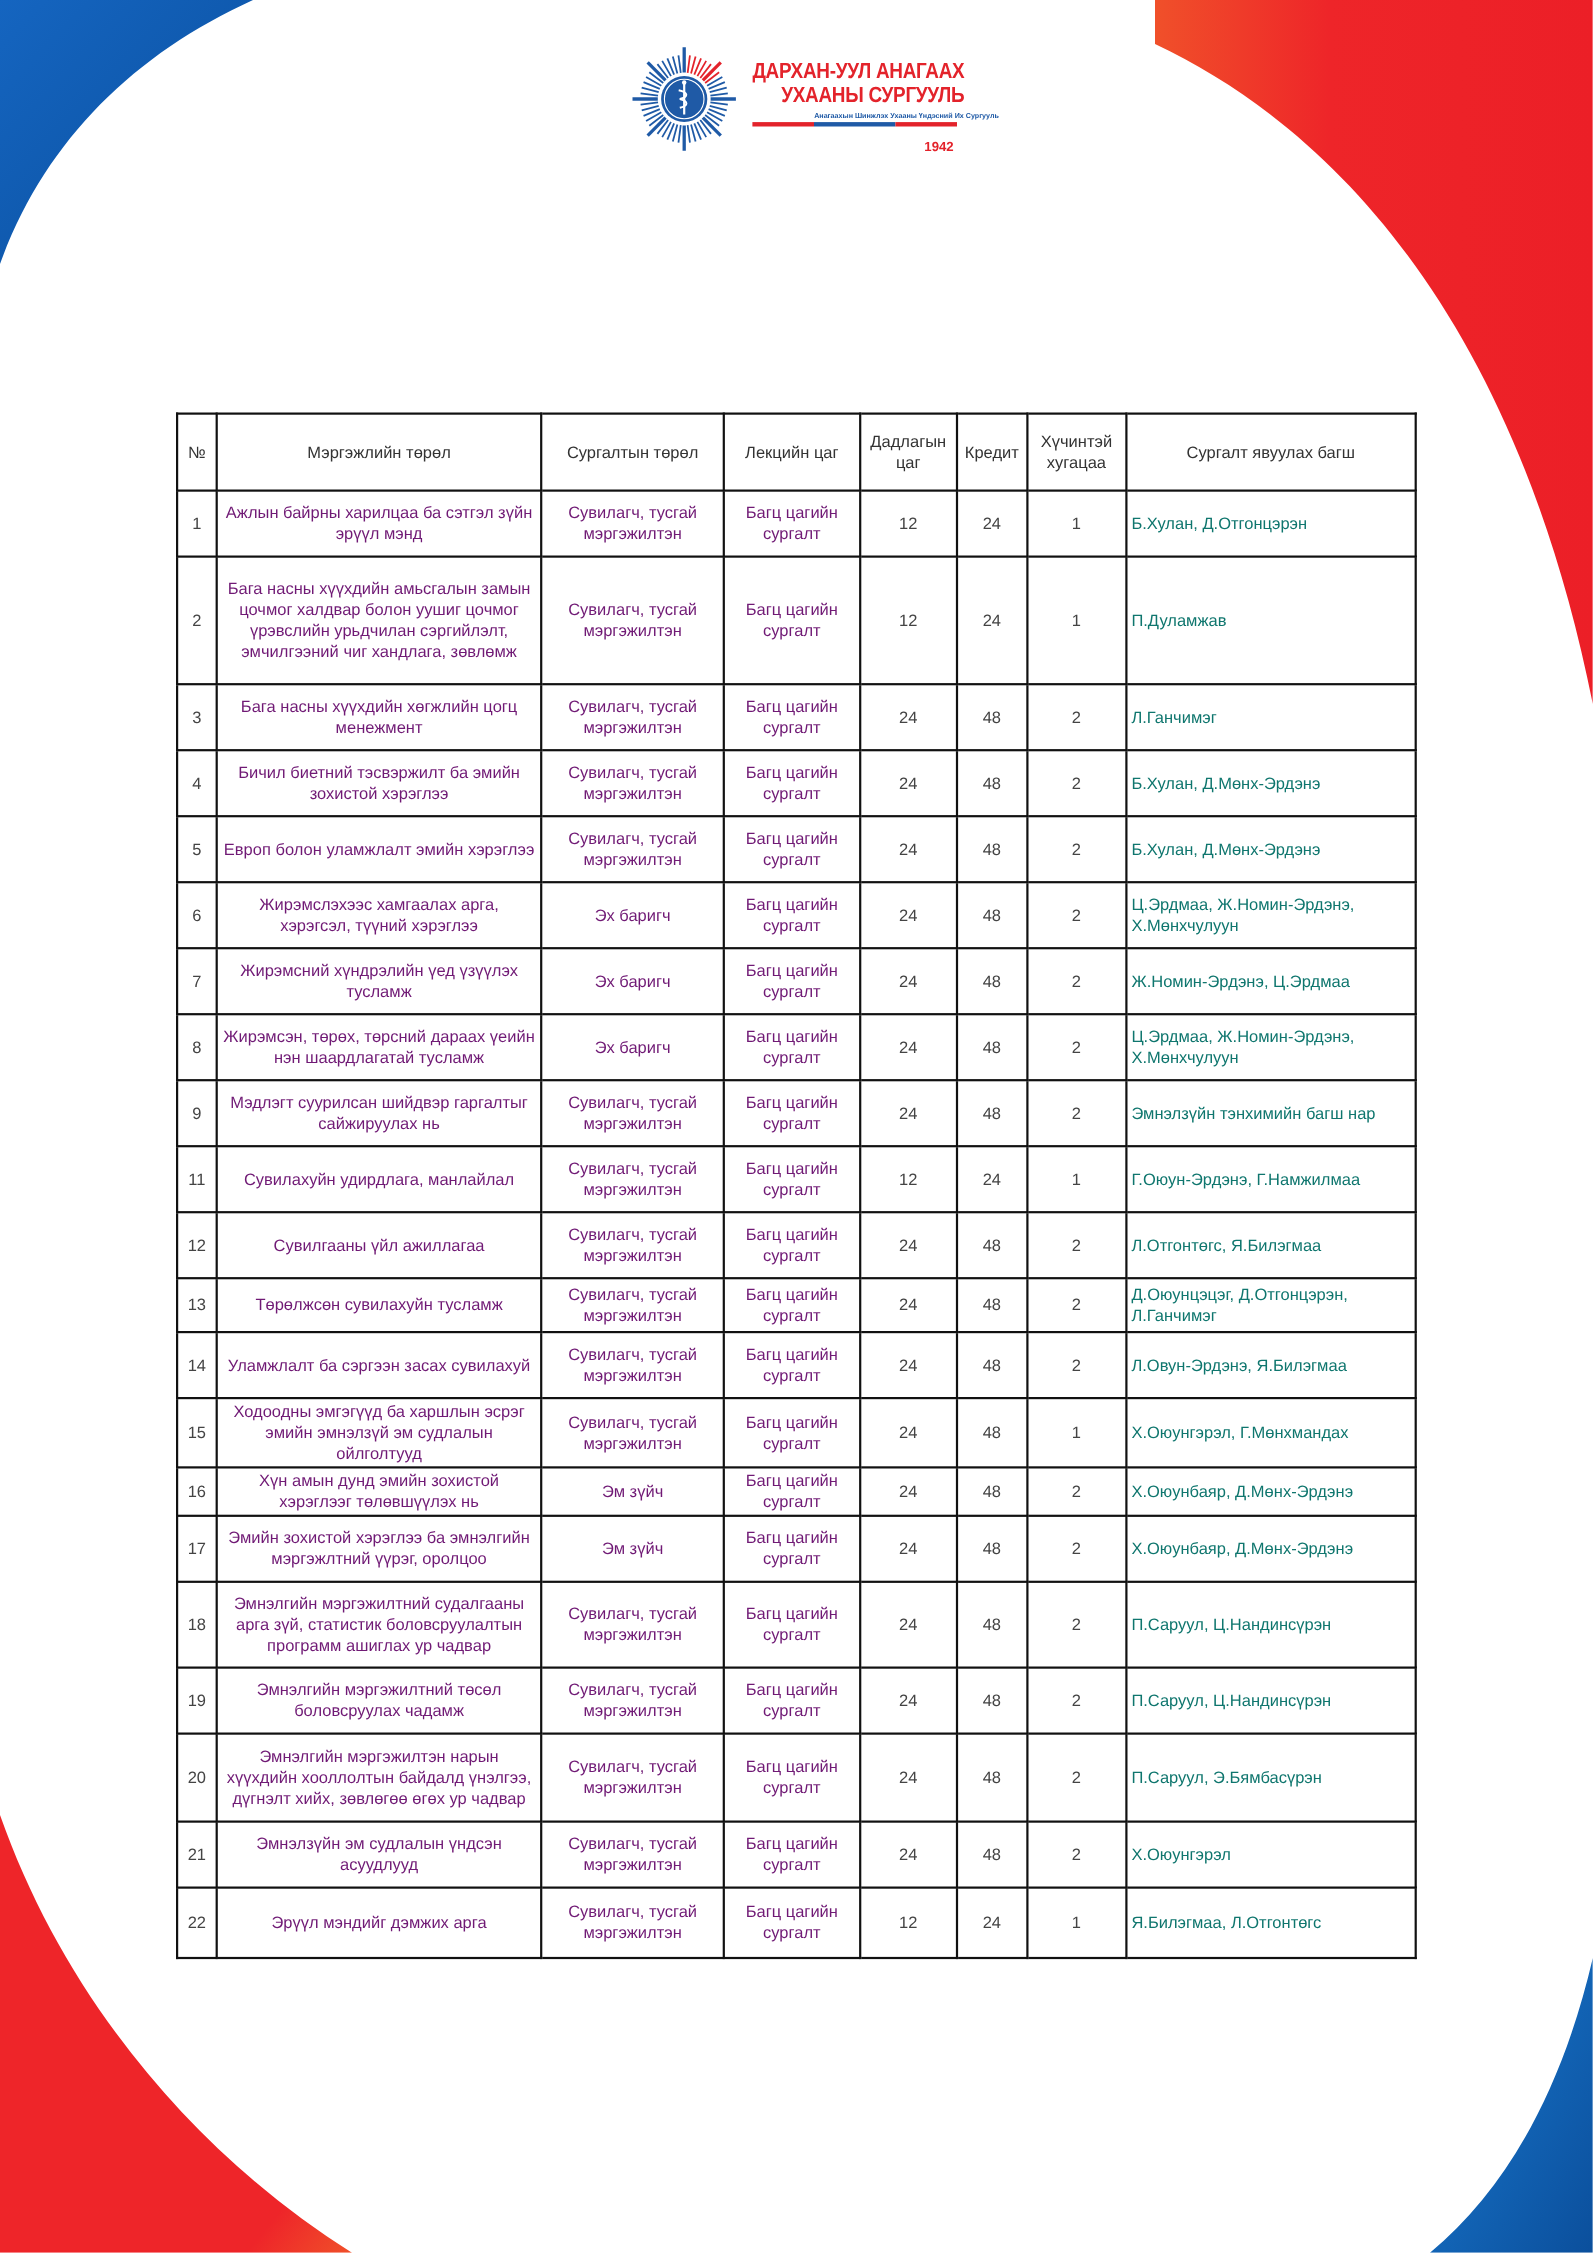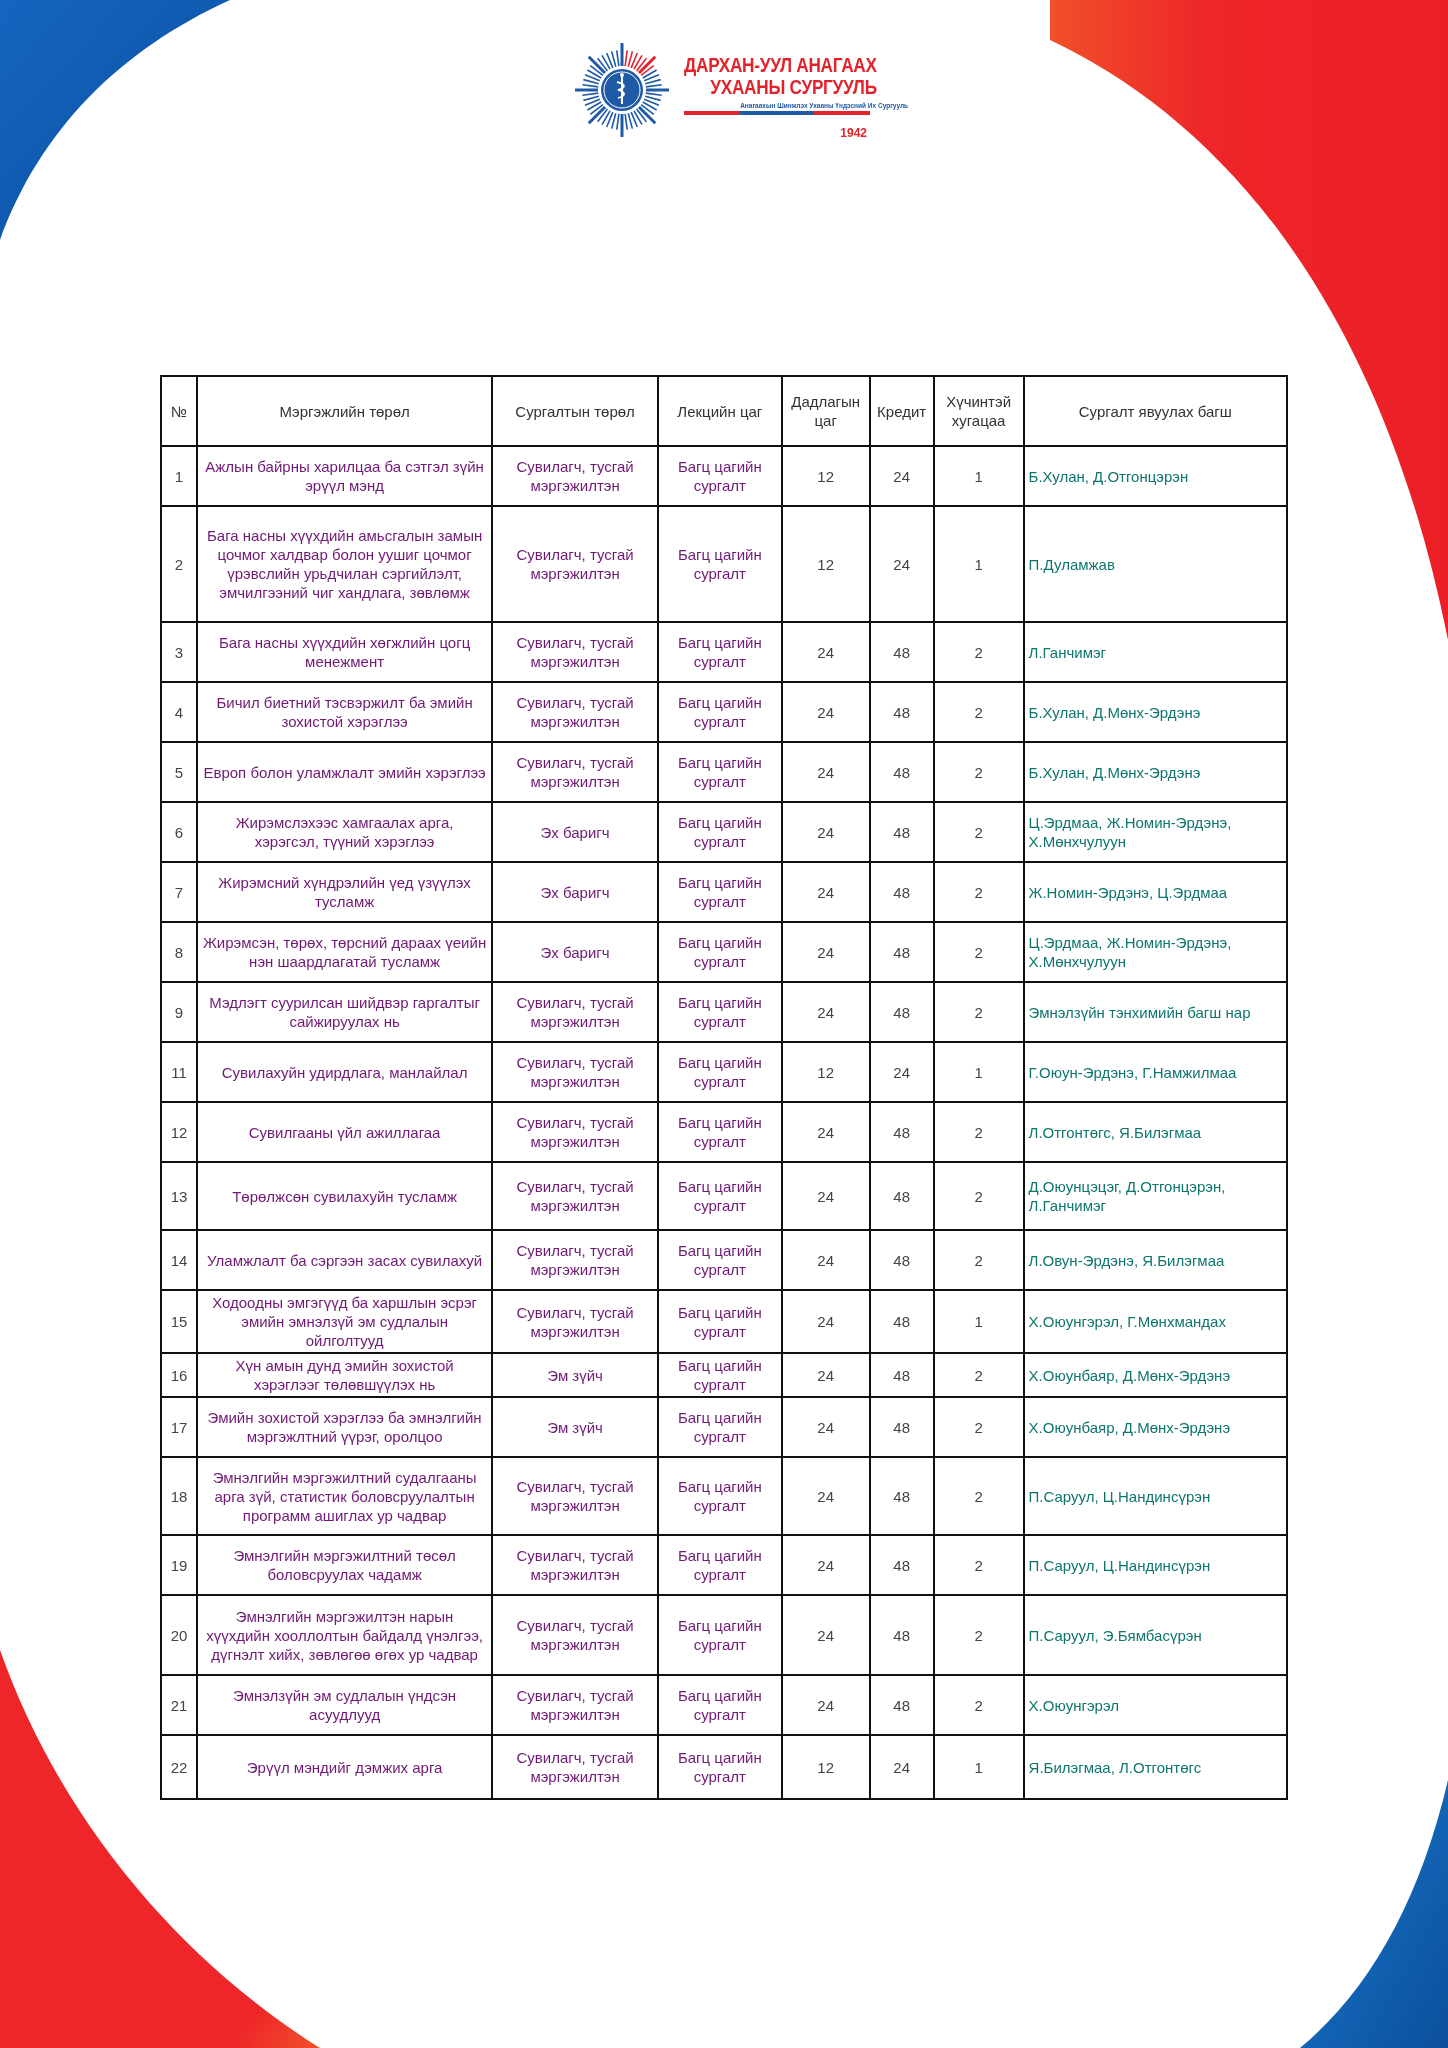--- a/index.html
+++ b/index.html
@@ -286,21 +286,21 @@
         <tr style="height: 60px;">
           <td class="num">12</td>
           <td class="l">Сувилгааны үйл ажиллагаа</td>
           <td class="c">Сувилагч, тусгай мэргэжилтэн</td>
           <td class="c">Багц цагийн сургалт</td>
           <td class="num">24</td>
           <td class="num">48</td>
           <td class="num">2</td>
           <td class="t">Л.Отгонтөгс, Я.Билэгмаа</td>
         </tr>
-        <tr style="height: 68px;">
+        <tr style="height: 49px;">
           <td class="num">13</td>
           <td class="l">Төрөлжсөн сувилахуйн тусламж</td>
           <td class="c">Сувилагч, тусгай мэргэжилтэн</td>
           <td class="c">Багц цагийн сургалт</td>
           <td class="num">24</td>
           <td class="num">48</td>
           <td class="num">2</td>
           <td class="t">Д.Оюунцэцэг, Д.Отгонцэрэн, Л.Ганчимэг</td>
         </tr>
         <tr style="height: 60px;">

